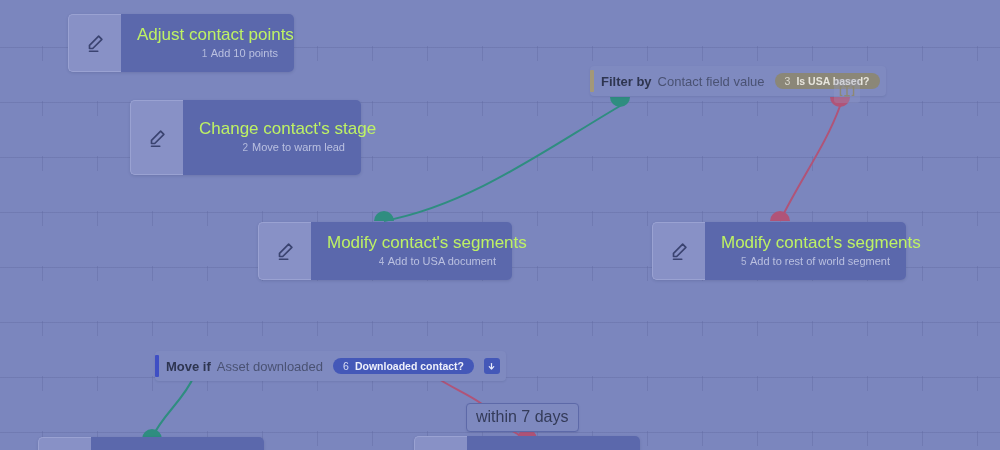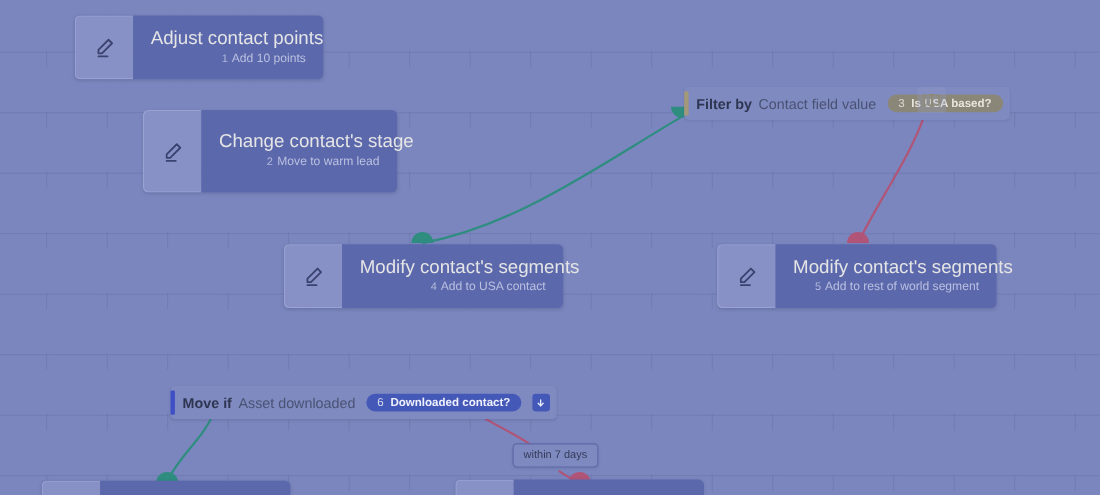--- a/index.html
+++ b/index.html
@@ -69,21 +69,21 @@
     background: #5b68ac;
     border-radius: 0 5px 5px 0;
     padding: 8px 16px 10px 16px;
     display: flex;
     flex-direction: column;
     justify-content: center;
     flex: 1 1 auto;
     min-width: 0;
   }
   .action-title {
-    color: #e5e5e5;
+    color: #bef264;
     font-size: 17px;
     line-height: 21px;
     white-space: nowrap;
   }
   .action-sub {
     color: #bac0e0;
     font-size: 11px;
     line-height: 15px;
     margin-top: 1px;
     white-space: nowrap;
@@ -164,21 +164,21 @@
     border-radius: 3px;
     background: rgba(150,158,200,0.28);
   }
 
   
   .delay-chip {
     position: absolute;
     background: #7e89bf;
     border: 1px solid #5d69a8;
     border-radius: 4px;
-    font-size: 10px;
+    font-size: 16px;
     color: #343b59;
     padding: 4px 9px 5px 9px;
     white-space: nowrap;
     box-shadow: 0 1px 2px rgba(40,48,90,0.10);
   }
 
   
   .action-node.clipped .action-icon,
   .action-node.clipped .action-body { border-radius: 5px 5px 0 0; }
   .action-node.clipped .action-icon { border-radius: 5px 0 0 0; }
@@ -237,21 +237,21 @@
     </div>
     <div class="action-body">
       <div class="action-title">Change contact's stage</div>
       <div class="action-sub">
         <span class="step-num">2</span>
         <span>Move to warm lead</span>
       </div>
     </div>
   </div>
 
-  <div class="pill-node" style="left:590px; top:79px;margin-left:32px;">
+  <div class="pill-node" style="left:590px; top:66px;">
     <div class="pill-bar" style="background:#a39878;"></div>
     <span class="pill-label">Filter by</span>
     <span class="pill-value">Contact field value</span>
     <span class="badge olive">
       <span class="badge-num">3</span>
       <span>Is USA based?</span>
     </span>
   </div>
 
   <div class="branch-tool" style="left:834px; top:79px;">
@@ -268,21 +268,21 @@
     <div class="action-icon">
       <svg width="22" height="22" viewBox="0 0 24 24" fill="none" stroke="#3a4370" stroke-width="1.8" stroke-linecap="round" stroke-linejoin="round">
         <path d="M16 4.5 L19.5 8 L9.5 18 L6 18 L6 14.5 Z"></path>
         <path d="M6 21 L15 21"></path>
       </svg>
     </div>
     <div class="action-body">
       <div class="action-title">Modify contact's segments</div>
       <div class="action-sub">
         <span class="step-num">4</span>
-        <span>Add to USA contact</span>
+        <span>Add to USA document</span>
       </div>
     </div>
   </div>
 
   <div class="action-node" style="left:652px; top:222px; width:254px; height:58px;">
     <div class="action-icon">
       <svg width="22" height="22" viewBox="0 0 24 24" fill="none" stroke="#3a4370" stroke-width="1.8" stroke-linecap="round" stroke-linejoin="round">
         <path d="M16 4.5 L19.5 8 L9.5 18 L6 18 L6 14.5 Z"></path>
         <path d="M6 21 L15 21"></path>
       </svg>

